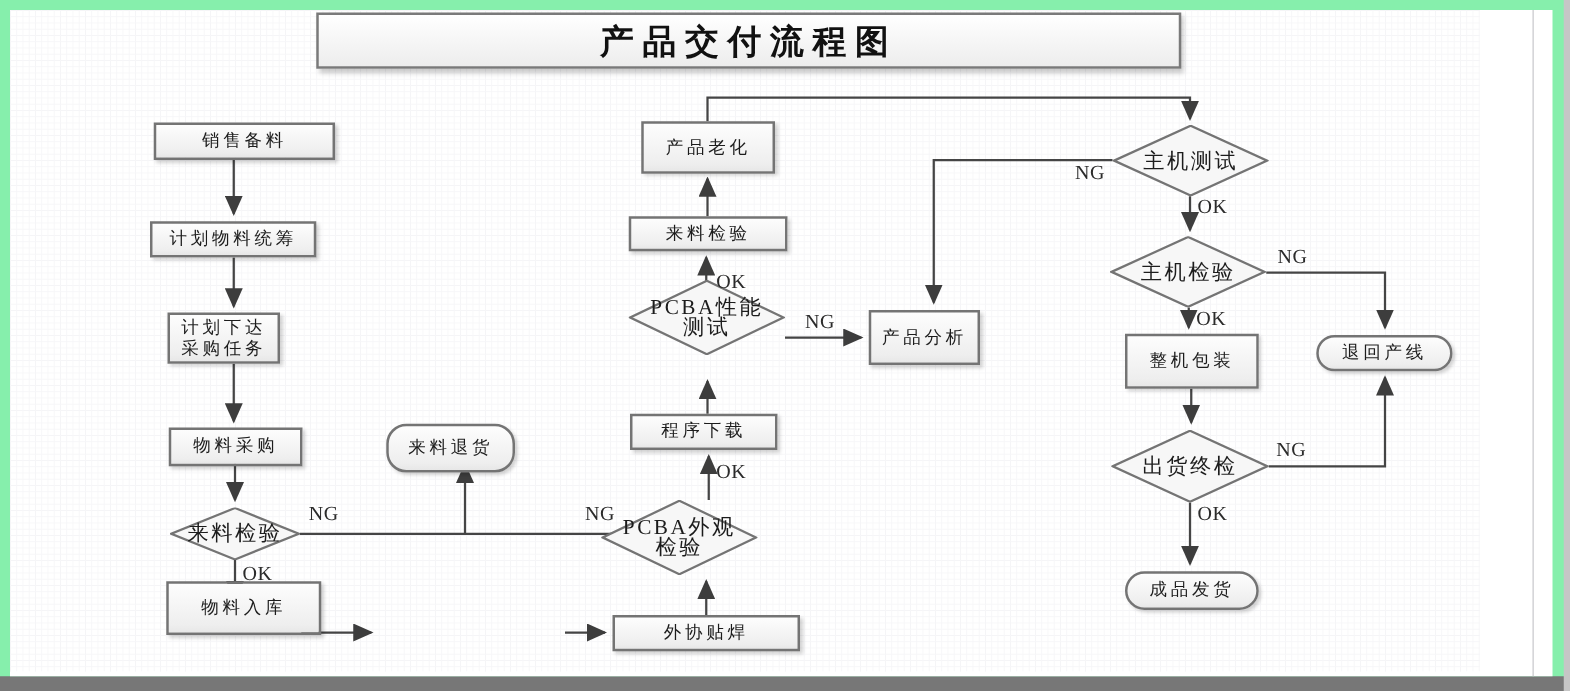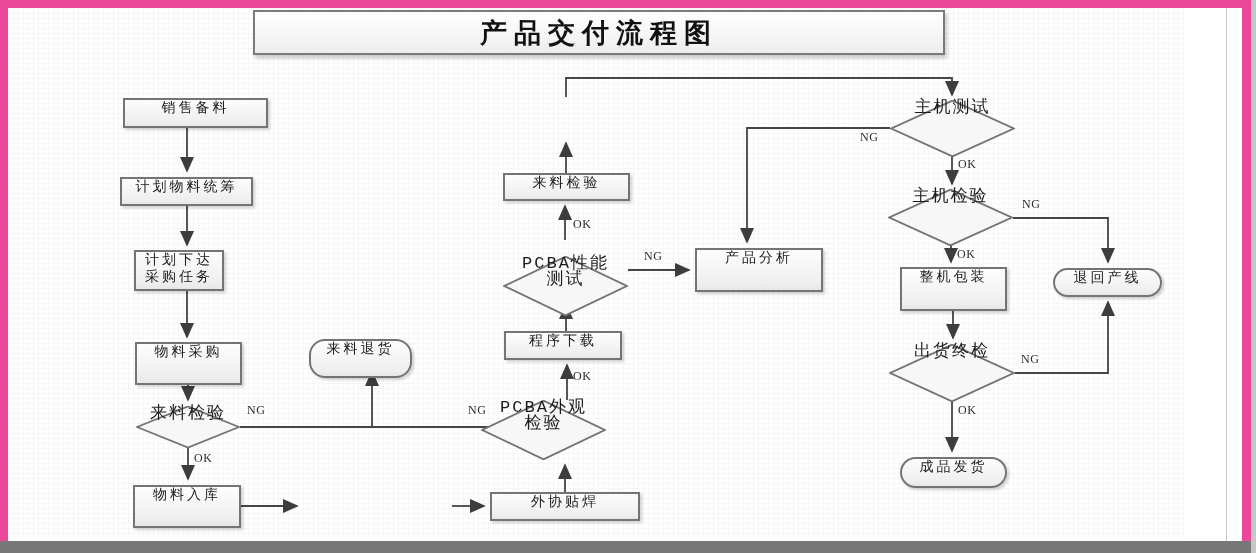--- a/index.html
+++ b/index.html
@@ -1,18 +1,18 @@
 <!DOCTYPE html>
 <html><head>
 <meta charset="utf-8">
 <style>
   html,body{margin:0;padding:0;background:#ffffff;}
   .stage{
     position:relative;width:1256px;height:553px;overflow:hidden;
-    background:#ec4899;
+    background:#86efac;
     font-family:"Liberation Serif", serif;
   }
   .frame-bottom{position:absolute;left:0;right:0;bottom:0;height:12px;background:#777777;}
   .frame-right{position:absolute;top:0;bottom:0;right:0;width:5px;background:#c6c6c6;}
   .canvas{
     position:absolute;left:8px;top:8px;width:1234px;height:533px;
     background:#ffffff;
   }
   .grid{
     position:absolute;left:0;top:0;width:1176px;height:529px;
@@ -20,39 +20,39 @@
       linear-gradient(#f6f6f8 1px, transparent 1px),
       linear-gradient(90deg, #f6f6f8 1px, transparent 1px),
       linear-gradient(#e9e9ee 1px, transparent 1px),
       linear-gradient(90deg, #e9e9ee 1px, transparent 1px);
     background-size:5px 5px,5px 5px,20px 20px,20px 20px;
   }
   .page-edge{position:absolute;left:1218px;top:0;bottom:0;width:1px;background:#c9c9cd;}
   svg.wires{position:absolute;left:0;top:0;pointer-events:none;}
   .wire{stroke:#454545;stroke-width:1.8;fill:none;}
   .node{
-    position:absolute;display:flex;justify-content:center;
-    box-sizing:border-box;text-align:center;color:#1c1c1c;font-family:Liberation Mono, monospace;
+    position:absolute;display:flex;align-items:center;justify-content:center;
+    box-sizing:border-box;text-align:center;color:#1c1c1c;
   }
   .node.rect,.node.stadium{
     background:linear-gradient(180deg,#fdfdfd 0%,#eeeeee 85%,#e7e7e7 100%);
     border:2px solid #747474;
     box-shadow:2px 2px 3px rgba(0,0,0,0.18);
   }
   .node.stadium{border-radius:16px;}
   .node.diamond{background:transparent;border:none;}
   .dshape{position:absolute;left:0;top:0;width:100%;height:100%;}
   .dshape polygon{fill:#f7f7f7;stroke:#747474;stroke-width:1.8;vector-effect:non-scaling-stroke;}
   .nlabel{
     position:relative;z-index:2;font-size:14px;letter-spacing:3px;
     white-space:pre-line;line-height:17px;font-weight:500;
   }
   .node.diamond .nlabel{font-size:17px;line-height:16px;letter-spacing:2px;}
   .elabel{
-    position:absolute;font-size:12px;color:#2b2b2b;letter-spacing:0.5px;z-index:3;
+    position:absolute;font-size:16px;color:#2b2b2b;letter-spacing:0.5px;z-index:3;
   }
   .title-box{
     position:absolute;left:253px;top:10px;width:692px;height:45px;
     background:linear-gradient(180deg,#ffffff,#ededed);
     border:2px solid #7a7a7a;box-sizing:border-box;
     display:flex;align-items:center;justify-content:center;
     box-shadow:2px 3px 4px rgba(0,0,0,0.22);z-index:4;
   }
   .title-box span{font-size:27px;font-weight:bold;letter-spacing:7px;color:#111;}
 </style>
@@ -105,61 +105,64 @@
   <div class="node rect" style="left:123px;top:98px;width:145px;height:30px">
     <span class="nlabel">销售备料</span>
   </div>
   <div class="node rect" style="left:120px;top:177px;width:133px;height:29px">
     <span class="nlabel">计划物料统筹</span>
   </div>
   <div class="node rect" style="left:134px;top:250px;width:90px;height:41px">
     <span class="nlabel">计划下达
 采购任务</span>
   </div>
-  <div class="node rect" style="left:135px;top:342px;width:107px;height:43px">
+  <div class="node rect" style="left:135px;top:342px;width:107px;height:31px">
     <span class="nlabel">物料采购</span>
   </div>
   <div class="node diamond" style="left:136px;top:406px;width:104px;height:42px">
     <svg class="dshape" viewBox="0 0 100 100" preserveAspectRatio="none">
         <polygon points="50,1 99,50 50,99 1,50"></polygon>
       </svg>
     <span class="nlabel">来料检验</span>
   </div>
-  <div class="node rect" style="left:133px;top:485px;width:108px;height:43px">
+  <div class="node rect" style="left:133px;top:465px;width:124px;height:43px">
     <span class="nlabel">物料入库</span>
   </div>
   <div class="node stadium" style="left:309px;top:339px;width:103px;height:39px">
     <span class="nlabel">来料退货</span>
   </div>
 
   <div class="node rect" style="left:490px;top:492px;width:150px;height:29px">
     <span class="nlabel">外协贴焊</span>
   </div>
 
   <div class="node diamond" style="left:481px;top:400px;width:125px;height:60px">
     <svg class="dshape" viewBox="0 0 100 100" preserveAspectRatio="none">
         <polygon points="50,1 99,50 50,99 1,50"></polygon>
       </svg>
     <span class="nlabel">PCBA外观
 检验</span>
   </div>
   <div class="node rect" style="left:504px;top:331px;width:118px;height:29px">
     <span class="nlabel">程序下载</span>
   </div>
-  <div class="node diamond" style="left:503px;top:256px;width:125px;height:60px">
+  <div class="node diamond" style="left:503px;top:224px;width:125px;height:60px">
     <svg class="dshape" viewBox="0 0 100 100" preserveAspectRatio="none">
         <polygon points="50,1 99,50 50,99 1,50"></polygon>
       </svg>
     <span class="nlabel">PCBA性能
 测试</span>
   </div>
   <div class="node rect" style="left:503px;top:173px;width:127px;height:28px">
     <span class="nlabel">来料检验</span>
   </div>
-  <div class="node rect" style="left:695px;top:248px;width:128px;height:44px">
+  <div class="node rect" style="left:513px;top:97px;width:107px;height:42px">
+    <span class="nlabel">产品老化</span>
+  </div>
+  <div class="node rect" style="left:695px;top:248px;width:89px;height:44px">
     <span class="nlabel">产品分析</span>
   </div>
 
   <div class="node diamond" style="left:890px;top:100px;width:125px;height:57px">
     <svg class="dshape" viewBox="0 0 100 100" preserveAspectRatio="none">
         <polygon points="50,1 99,50 50,99 1,50"></polygon>
       </svg>
     <span class="nlabel">主机测试</span>
   </div>
   <div class="node diamond" style="left:888px;top:189px;width:125px;height:57px">

